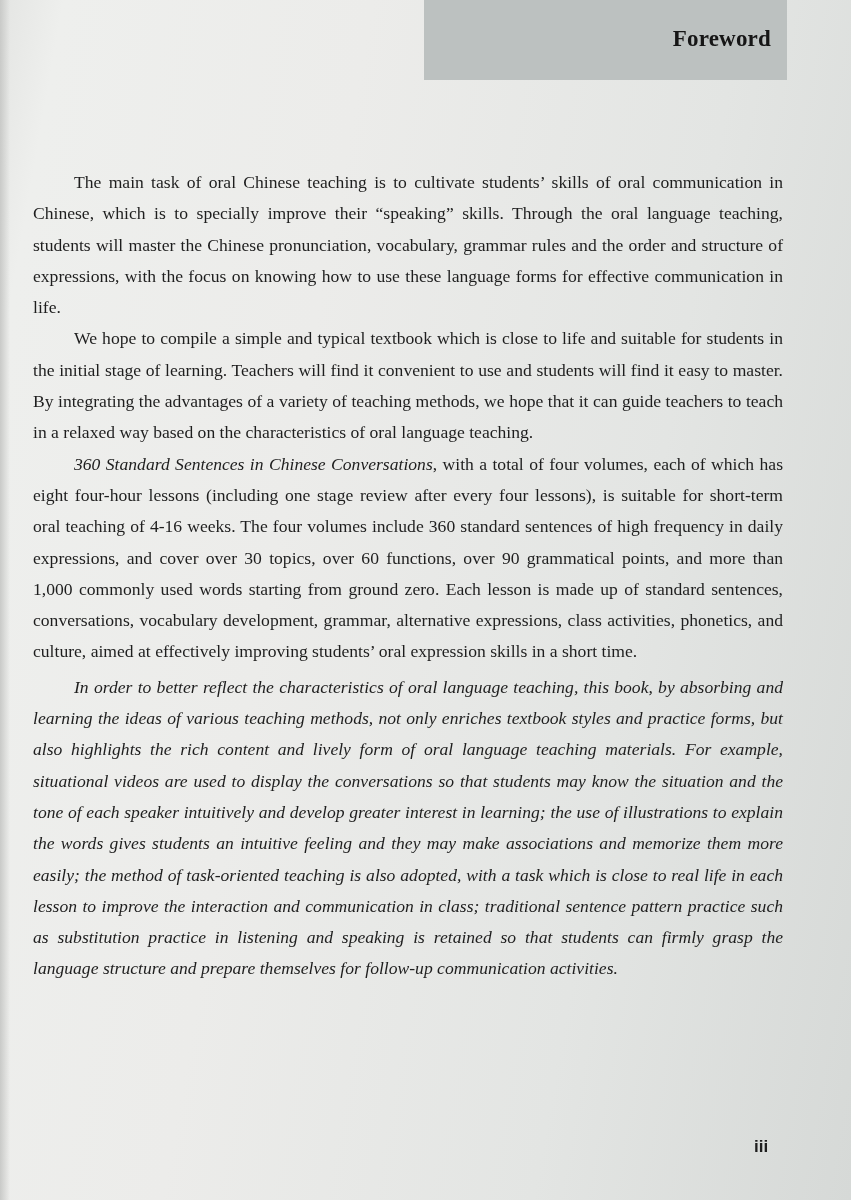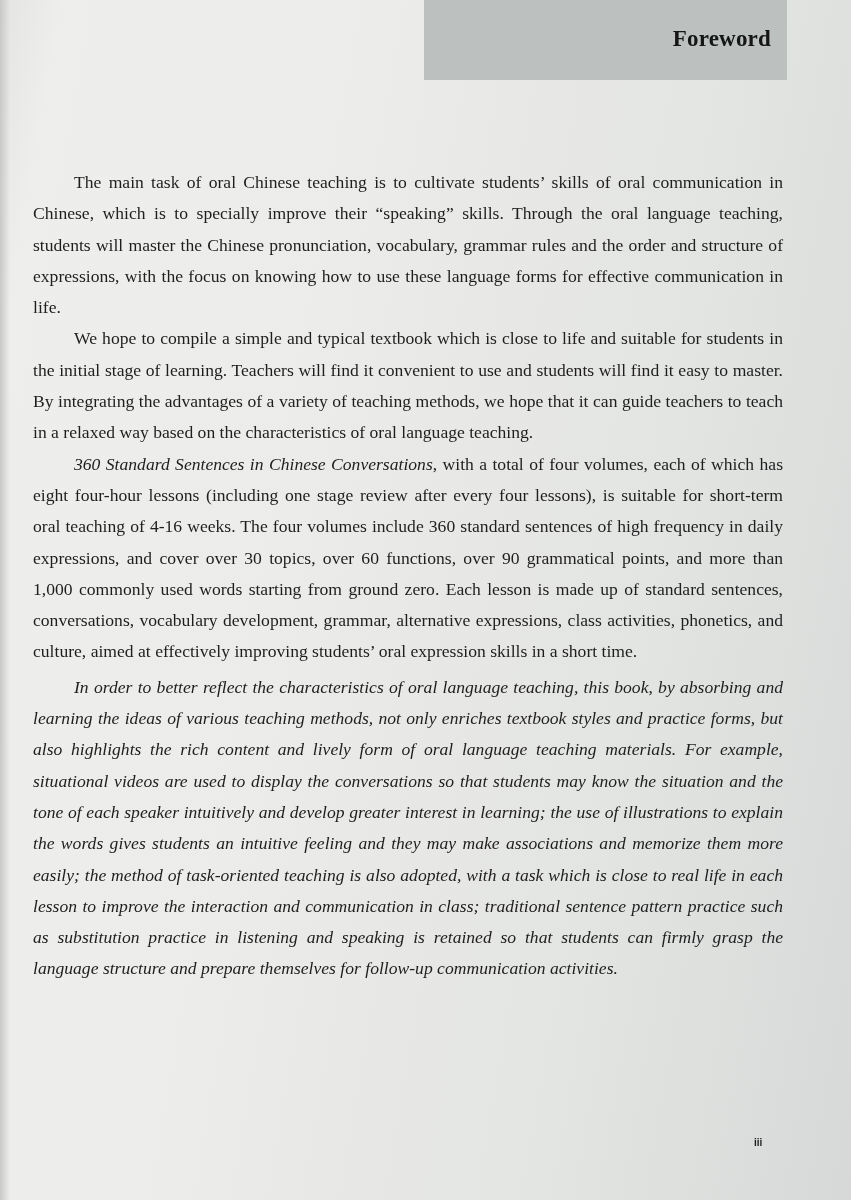--- a/index.html
+++ b/index.html
@@ -58,21 +58,21 @@
     }
     .book-title {
       font-style: italic;
     }
     .page-number {
       position: absolute;
       left: 754px;
       top: 1137px;
       font-family: "Liberation Sans", sans-serif;
       font-weight: bold;
-      font-size: 10px;
+      font-size: 17px;
       color: #1e1e1e;
     }
   </style>
 </head>
 <body>
 
 <div class="spine-shadow"></div>
 
 <div class="header-box">
   <span class="header-title">Foreword</span>

